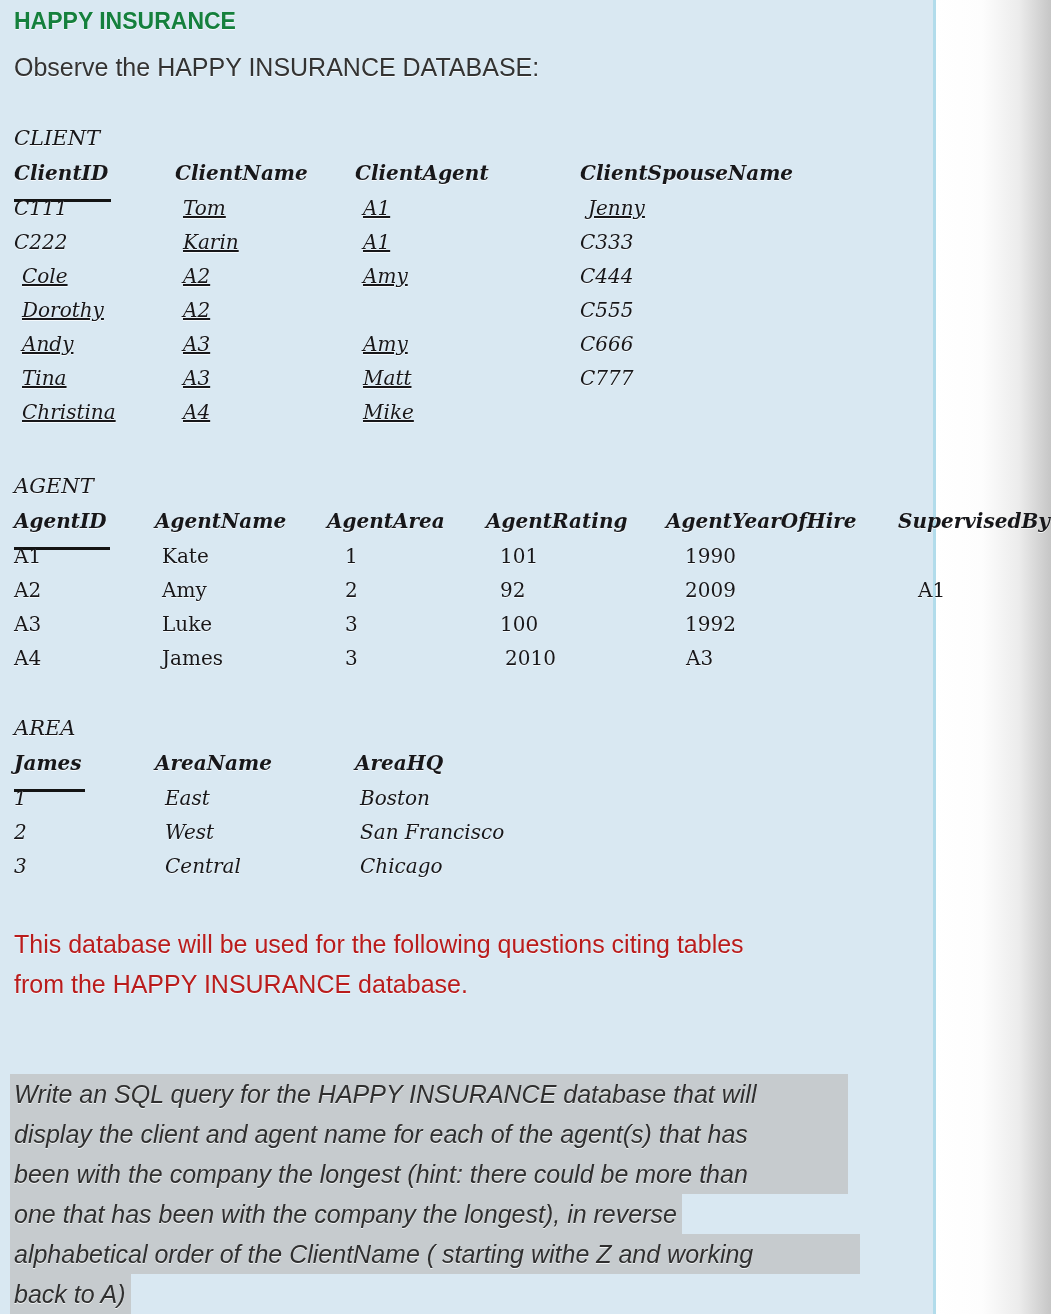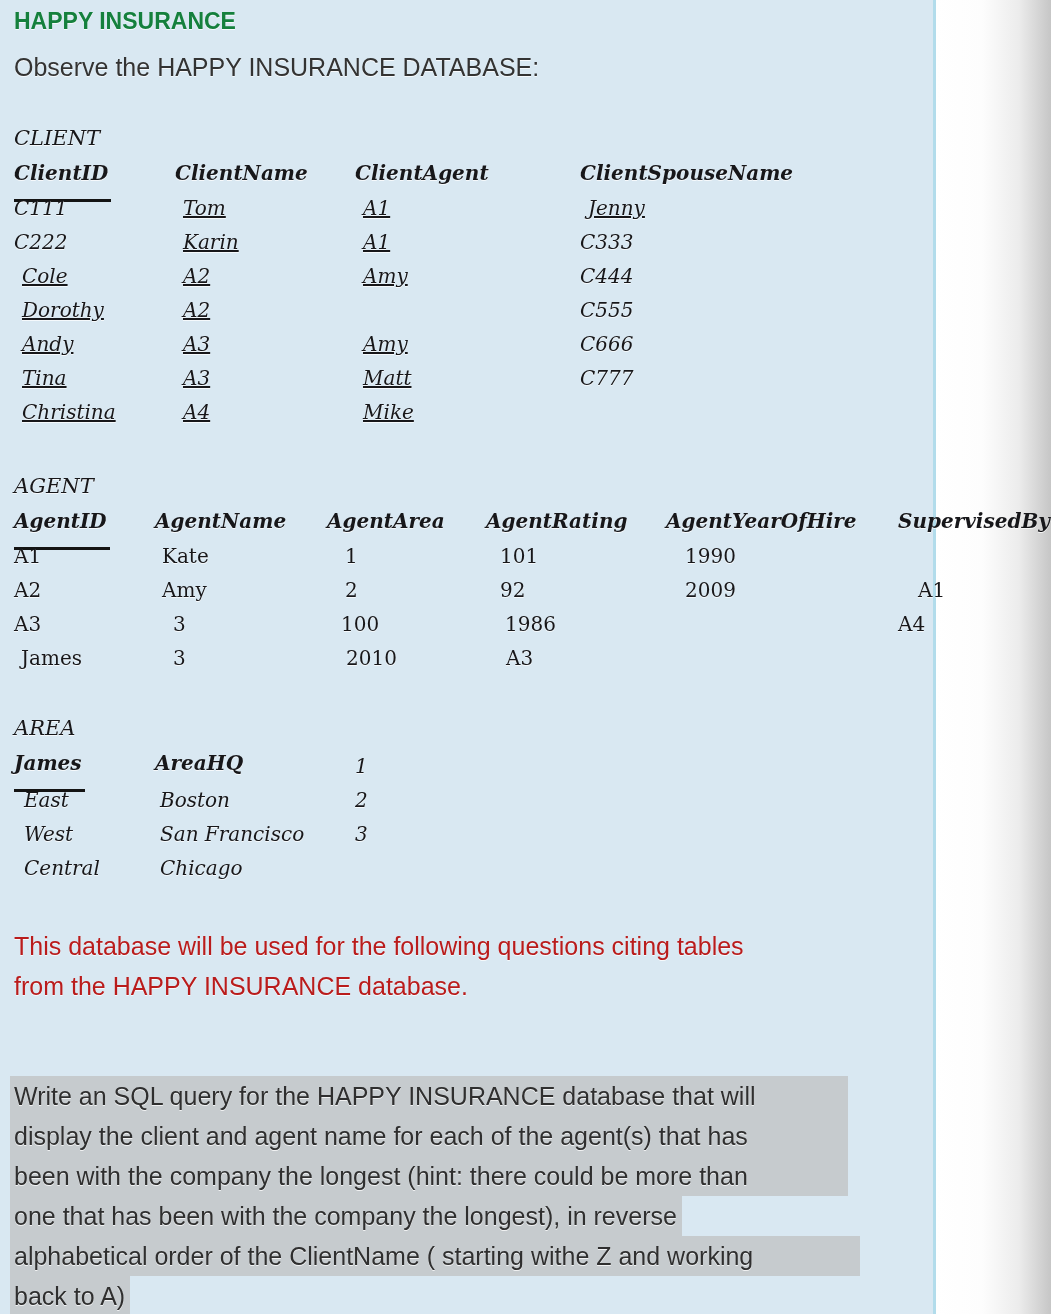--- a/index.html
+++ b/index.html
@@ -59,21 +59,21 @@
   .agent .td.col1{padding-left:7px;}
   .agent .td.col2{padding-left:18px;}
   .agent .td.col3{padding-left:14px;}
   .agent .td.col4{padding-left:19px;}
   .agent .td.col5{padding-left:20px;}
   .area .td.col1{padding-left:10px;}
   .area .td.col2{padding-left:5px;}
   
   .note{margin-top:40px;font-size:25px;color:#b91c1c;}
   .note .line{line-height:40px;white-space:nowrap;}
-  .question{margin-top:70px;font-size:25px;color:#2f2f2f;}
+  .question{margin-top:70px;font-size:25px;color:#2f2f2f;font-style:italic;}
   .question .line{line-height:40px;white-space:nowrap;}
   .question .line span{
     display:inline-block;min-height:40px;
     background:var(--highlight,#c6cbce);
     padding:0 5px 0 4px;margin-left:-4px;
   }
   .question .line:nth-child(1) span,
   .question .line:nth-child(2) span,
   .question .line:nth-child(3) span{min-width:838px;box-sizing:border-box;}
   .question .line:nth-child(5) span{min-width:850px;box-sizing:border-box;}
@@ -140,36 +140,38 @@
         <div class="td col3">101</div>
         <div class="td col4">1990</div>
         <div class="td col5"></div>
         <div class="td col0">A2</div>
         <div class="td col1">Amy</div>
         <div class="td col2">2</div>
         <div class="td col3">92</div>
         <div class="td col4">2009</div>
         <div class="td col5">A1</div>
         <div class="td col0">A3</div>
+        <div class="td col1">Luke</div>
         <div class="td col2">3</div>
         <div class="td col3">100</div>
-        <div class="td col4">1986</div>
+        <div class="td col4">1992</div>
         <div class="td col5"></div>
         <div class="td col0">A4</div>
         <div class="td col1">James</div>
         <div class="td col2">3</div>
         <div class="td col4">2010</div>
         <div class="td col5">A3</div>
       </div>
   </section>
 
   <section class="db-table area">
     <div class="tbl-label">AREA</div>
     <div class="grid cols-area">
         <div class="th key"><span>James</span></div>
+        <div class="th"><span>AreaName</span></div>
         <div class="th"><span>AreaHQ</span></div>
         <div class="td col0">1</div>
         <div class="td col1">East</div>
         <div class="td col2">Boston</div>
         <div class="td col0">2</div>
         <div class="td col1">West</div>
         <div class="td col2">San Francisco</div>
         <div class="td col0">3</div>
         <div class="td col1">Central</div>
         <div class="td col2">Chicago</div>

